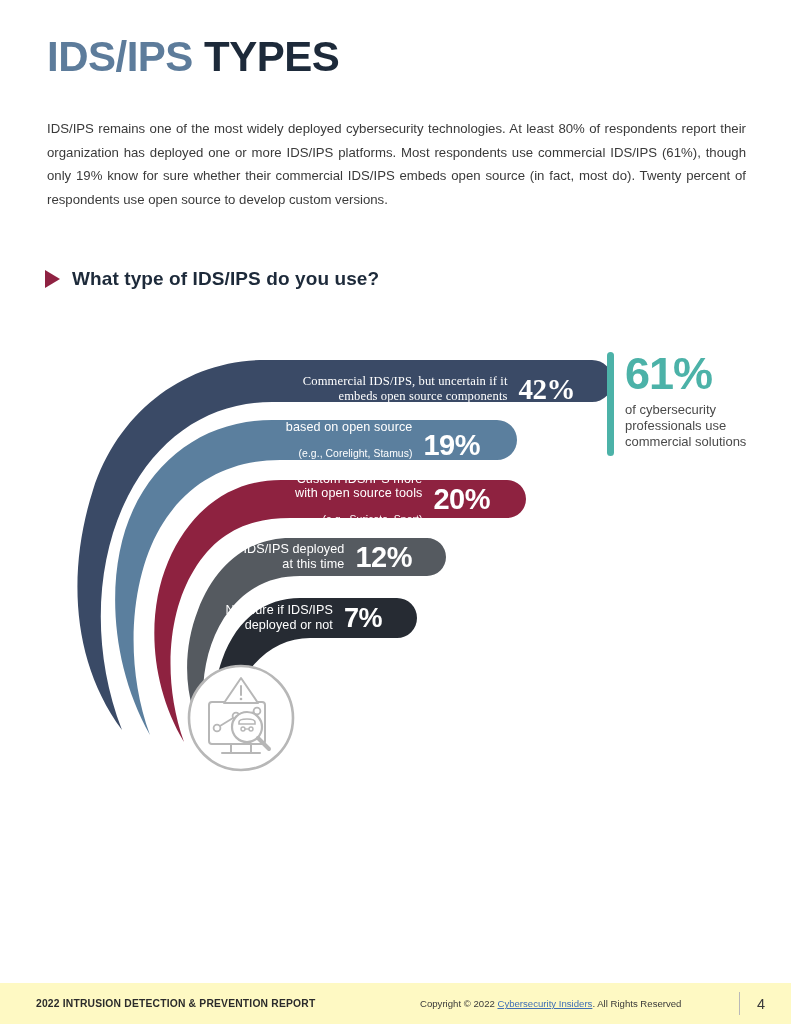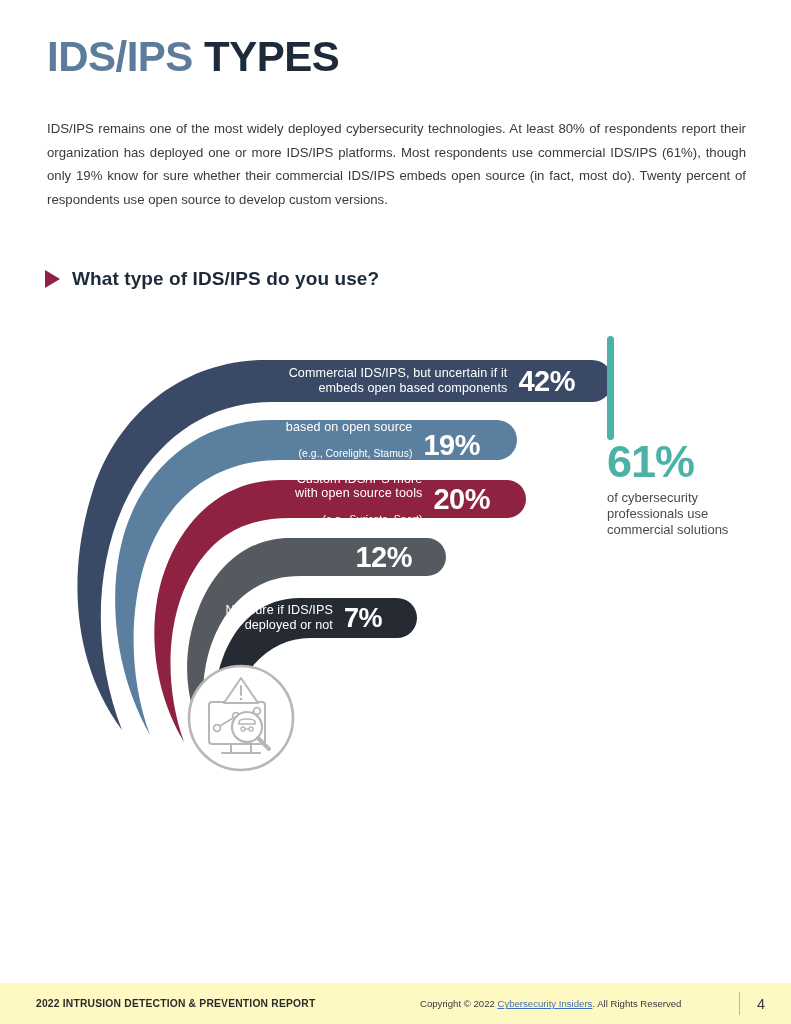--- a/index.html
+++ b/index.html
@@ -110,24 +110,23 @@
     margin-left: 11px;
     white-space: nowrap;
     line-height: 1;
   }
   .bar-value.small { font-size: 27px; }
 
   
   .callout {
     position: absolute;
     left: 607px;
-    top: 336px;
+    top: 352px;
     width: 160px;
     display: flex;
-    flex-direction: column;
   }
   .callout-rule {
     width: 7px;
     height: 104px;
     background: #4cb2a8;
     border-radius: 4px;
     flex: 0 0 auto;
     margin-right: 11px;
   }
   .callout-body { padding-top: 0px; }
@@ -246,24 +245,24 @@
 
       <circle cx="247" cy="397" r="15" fill="#ffffff" stroke="#b7b7b7" stroke-width="2.2"></circle>
       <path d="M258,408 L269,419" stroke="#b7b7b7" stroke-width="4" stroke-linecap="round"></path>
       <path d="M239,392 C239,388 255,388 255,392 L255,394 L239,394 Z" fill="none" stroke="#b7b7b7" stroke-width="1.6"></path>
       <circle cx="243" cy="399" r="2" fill="none" stroke="#b7b7b7" stroke-width="1.4"></circle>
       <circle cx="251" cy="399" r="2" fill="none" stroke="#b7b7b7" stroke-width="1.4"></circle>
       <path d="M245,399 L249,399" stroke="#b7b7b7" stroke-width="1.3"></path>
     </g>
   </svg>
 
-  <div class="bar-text" style="left:230px; top:30px; width:345px; height:42px;">
+  <div class="bar-text" style="left:230px; top:38px; width:345px; height:42px;font-family:Liberation Serif, serif;">
     <div class="bar-labels">
       <div class="bar-label-main">Commercial IDS/IPS, but uncertain if it</div>
-      <div class="bar-label-main">embeds open based components</div>
+      <div class="bar-label-main">embeds open source components</div>
     </div>
     <div class="bar-value">42%</div>
   </div>
 
   <div class="bar-text" style="left:190px; top:90px; width:290px; height:40px;align-items:flex-end;">
     <div class="bar-labels">
       <div class="bar-label-main">Commercial IDS/IPS solution</div>
       <div class="bar-label-main">based on open source</div>
       <div class="bar-label-sub">(e.g., Corelight, Stamus)</div>
     </div>
@@ -273,20 +272,24 @@
   <div class="bar-text" style="left:210px; top:150px; width:280px; height:38px;">
     <div class="bar-labels">
       <div class="bar-label-main">Custom IDS/IPS more</div>
       <div class="bar-label-main">with open source tools</div>
       <div class="bar-label-sub">(e.g., Suricata, Snort)</div>
     </div>
     <div class="bar-value">20%</div>
   </div>
 
   <div class="bar-text" style="left:190px; top:208px; width:222px; height:38px;">
+    <div class="bar-labels">
+      <div class="bar-label-main">No IDS/IPS deployed</div>
+      <div class="bar-label-main">at this time</div>
+    </div>
     <div class="bar-value">12%</div>
   </div>
 
   <div class="bar-text" style="left:190px; top:268px; width:192px; height:40px;">
     <div class="bar-labels">
       <div class="bar-label-main">Not sure if IDS/IPS</div>
       <div class="bar-label-main">deployed or not</div>
     </div>
     <div class="bar-value small">7%</div>
   </div>

